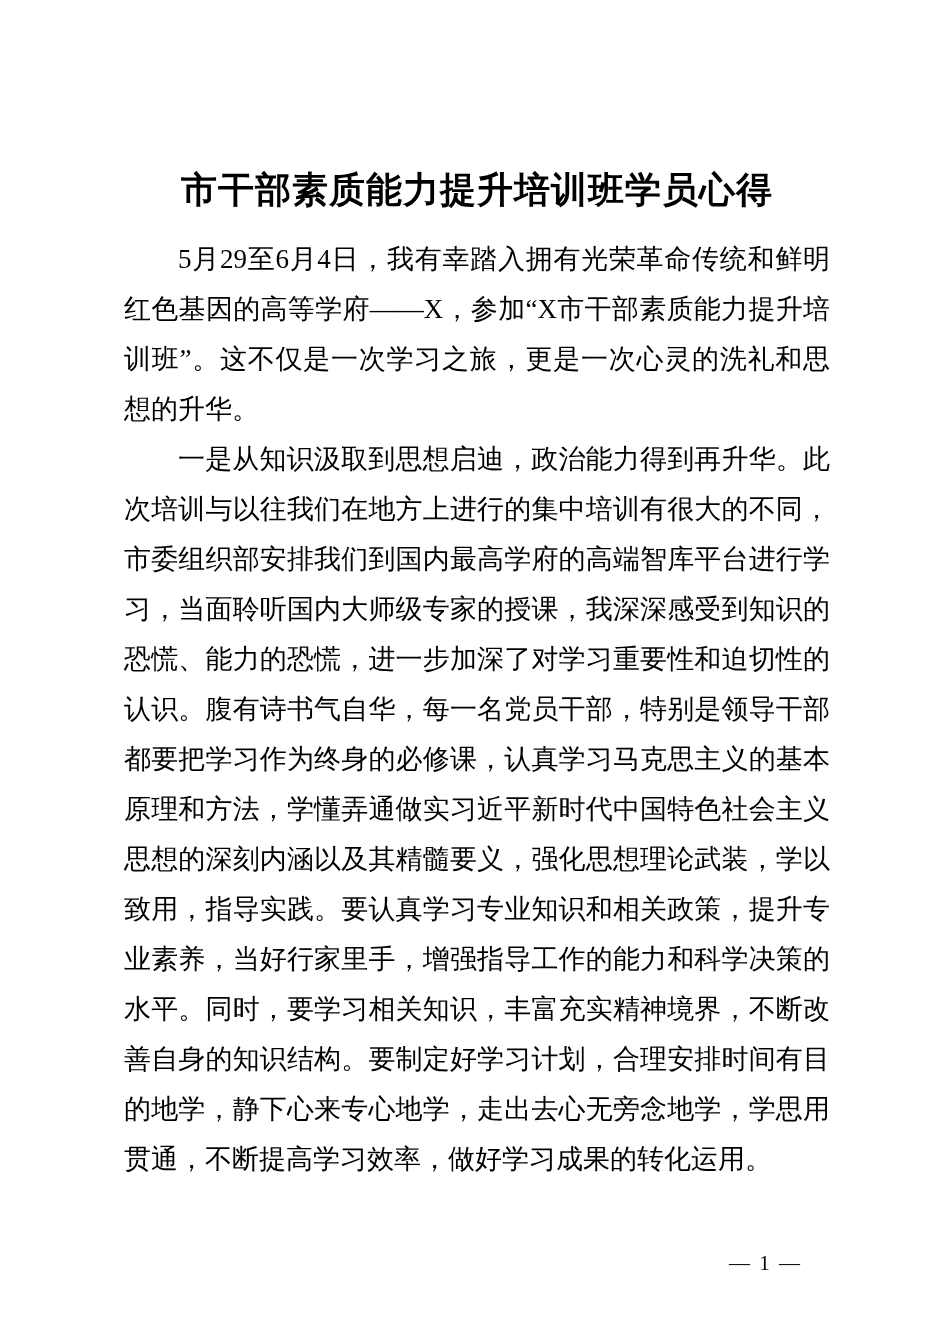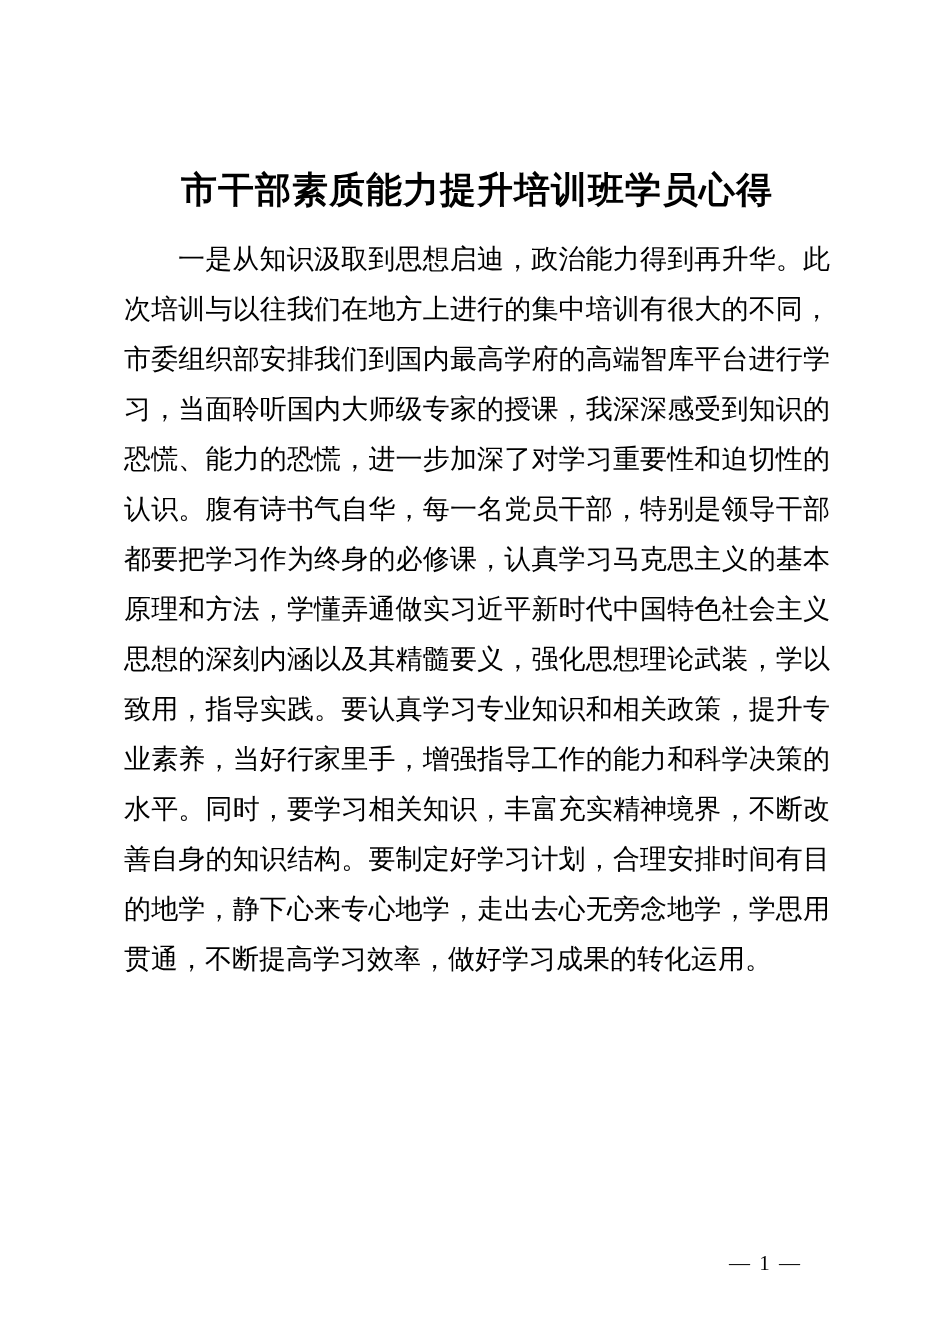--- a/index.html
+++ b/index.html
@@ -44,18 +44,19 @@
     color: #000000;
   }
 </style>
 </head>
 <body>
 
 <div class="page">
 
   <h1 class="doc-title">市干部素质能力提升培训班学员心得</h1>
 
+  <p class="para"><span>5月29至6月4日，我有幸踏入拥有光荣革命传统和鲜明红色基因的高等学府——X，参加“X市干部素质能力提升培训班”。这不仅是一次学习之旅，更是一次心灵的洗礼和思想的升华。</span></p>
 
   <p class="para"><span class="lead">一是从知识汲取到思想启迪，政治能力得到再升华。</span><span>此次培训与以往我们在地方上进行的集中培训有很大的不同，市委组织部安排我们到国内最高学府的高端智库平台进行学习，当面聆听国内大师级专家的授课，我深深感受到知识的恐慌、能力的恐慌，进一步加深了对学习重要性和迫切性的认识。腹有诗书气自华，每一名党员干部，特别是领导干部都要把学习作为终身的必修课，认真学习马克思主义的基本原理和方法，学懂弄通做实习近平新时代中国特色社会主义思想的深刻内涵以及其精髓要义，强化思想理论武装，学以致用，指导实践。要认真学习专业知识和相关政策，提升专业素养，当好行家里手，增强指导工作的能力和科学决策的水平。同时，要学习相关知识，丰富充实精神境界，不断改善自身的知识结构。要制定好学习计划，合理安排时间有目的地学，静下心来专心地学，走出去心无旁念地学，学思用贯通，不断提高学习效率，做好学习成果的转化运用。</span></p>
 
   <div class="page-footer">—  1  —</div>
 
 </div>
 
 </body></html>

